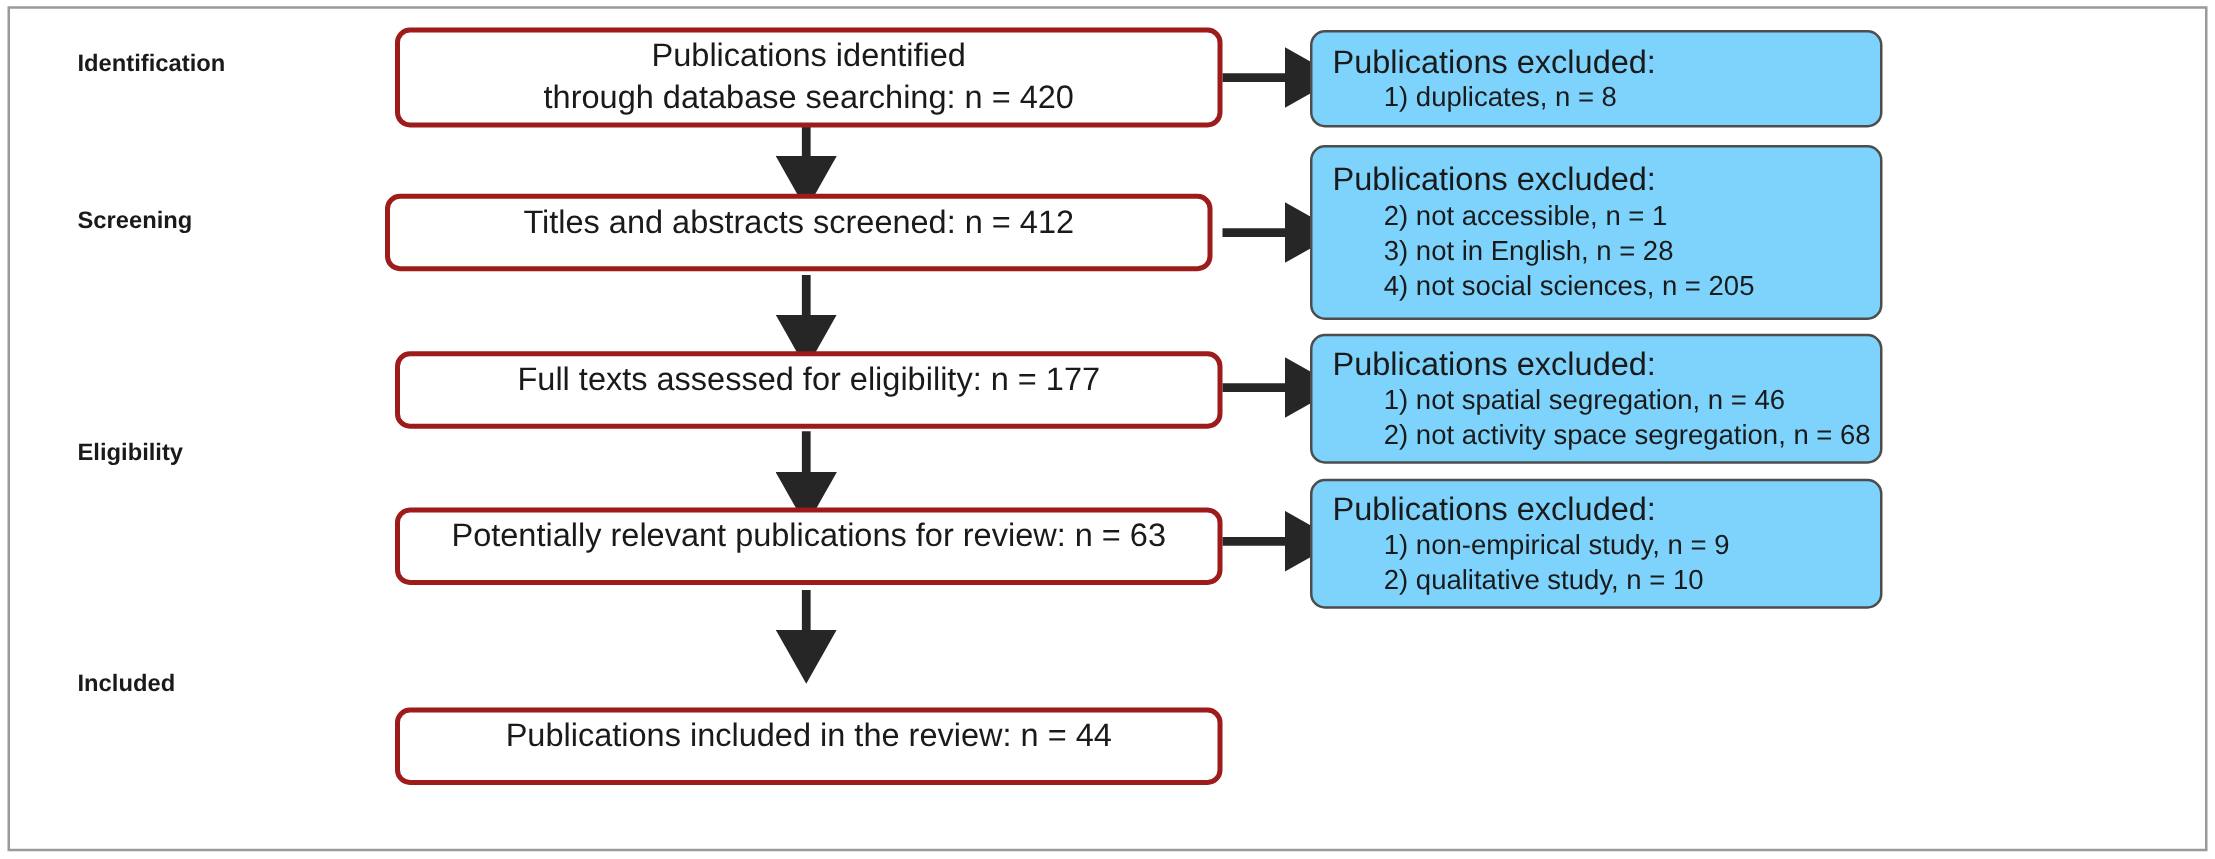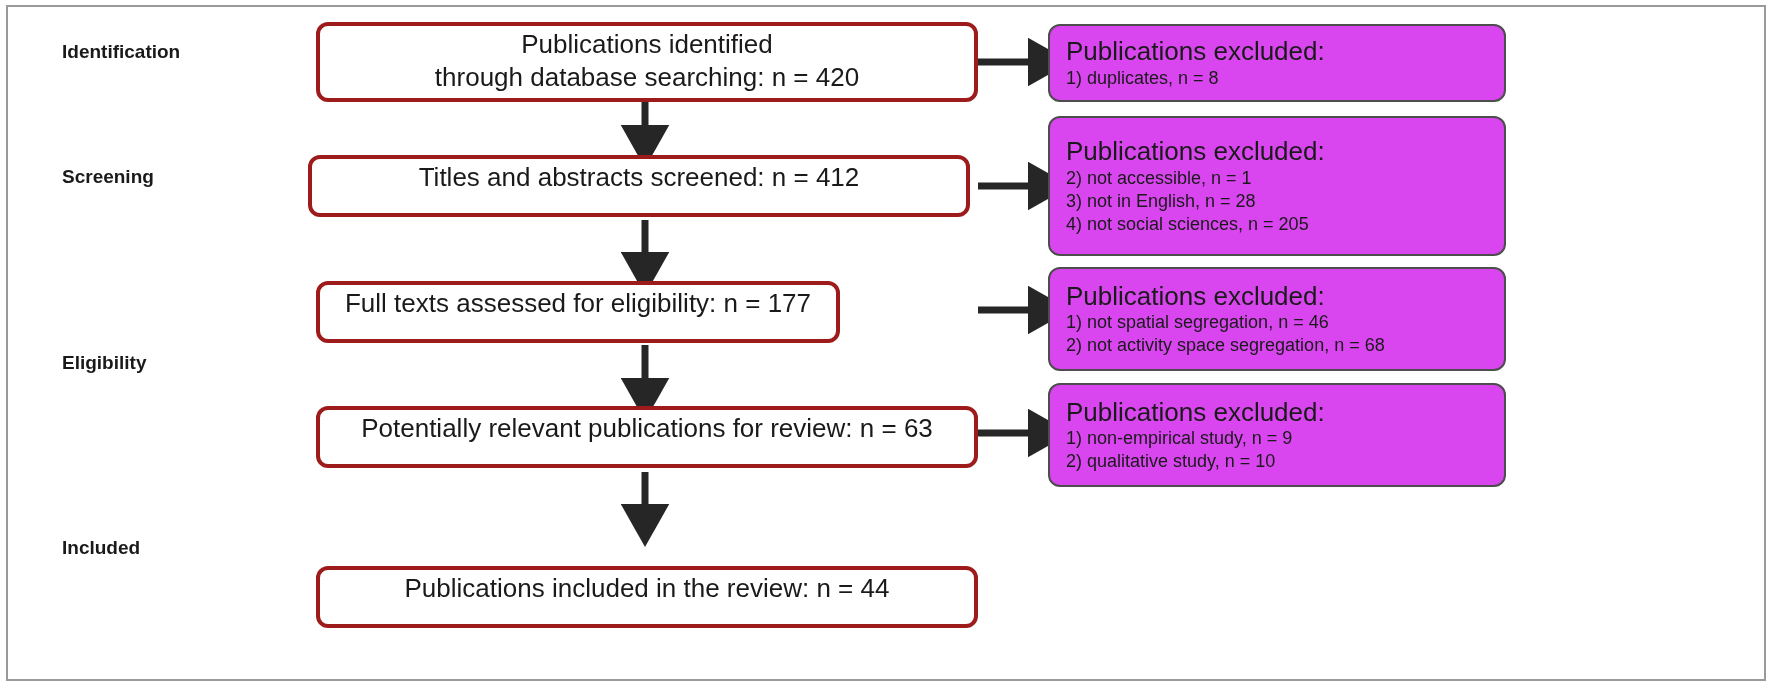--- a/index.html
+++ b/index.html
@@ -57,37 +57,38 @@
     text-align: center;
     padding: 2px 10px;
   }
   .main-box .line { white-space: nowrap; }
 
   
   .excl-box {
     position: absolute;
     border: 2px solid #4d4d4d;
     border-radius: 12px;
-    background: #d946ef;
+    background: #7dd3fc;
     box-sizing: border-box;
     padding: 6px 14px 6px 16px;
     color: #1a1a1a;
     display: flex;
     flex-direction: column;
     justify-content: center;
   }
   .excl-title {
     font-size: 26px;
     line-height: 1.18;
     white-space: nowrap;
   }
   .excl-item {
-    font-size: 18px;
+    font-size: 22px;
     line-height: 1.28;
     white-space: nowrap;
+    margin-left: 41px;
   }
 
   
   #arrows {
     position: absolute;
     left: 0;
     top: 0;
     width: 1772px;
     height: 687px;
     pointer-events: none;
@@ -127,21 +128,21 @@
 
   <div class="main-box" style="left:316px; top:22px; width:662px; height:80px;">
     <span class="line">Publications identified</span>
     <span class="line">through database searching: n = 420</span>
   </div>
 
   <div class="main-box" style="left:308px; top:155px; width:662px; height:62px;">
     <span class="line">Titles and abstracts screened: n = 412</span>
   </div>
 
-  <div class="main-box" style="left:316px; top:281px; width:524px; height:62px;">
+  <div class="main-box" style="left:316px; top:281px; width:662px; height:62px;">
     <span class="line">Full texts assessed for eligibility: n = 177</span>
   </div>
 
   <div class="main-box" style="left:316px; top:406px; width:662px; height:62px;">
     <span class="line">Potentially relevant publications for review: n = 63</span>
   </div>
 
   <div class="main-box" style="left:316px; top:530px; width:662px; height:62px;margin-top:36px;">
     <span class="line">Publications included in the review: n = 44</span>
   </div>

